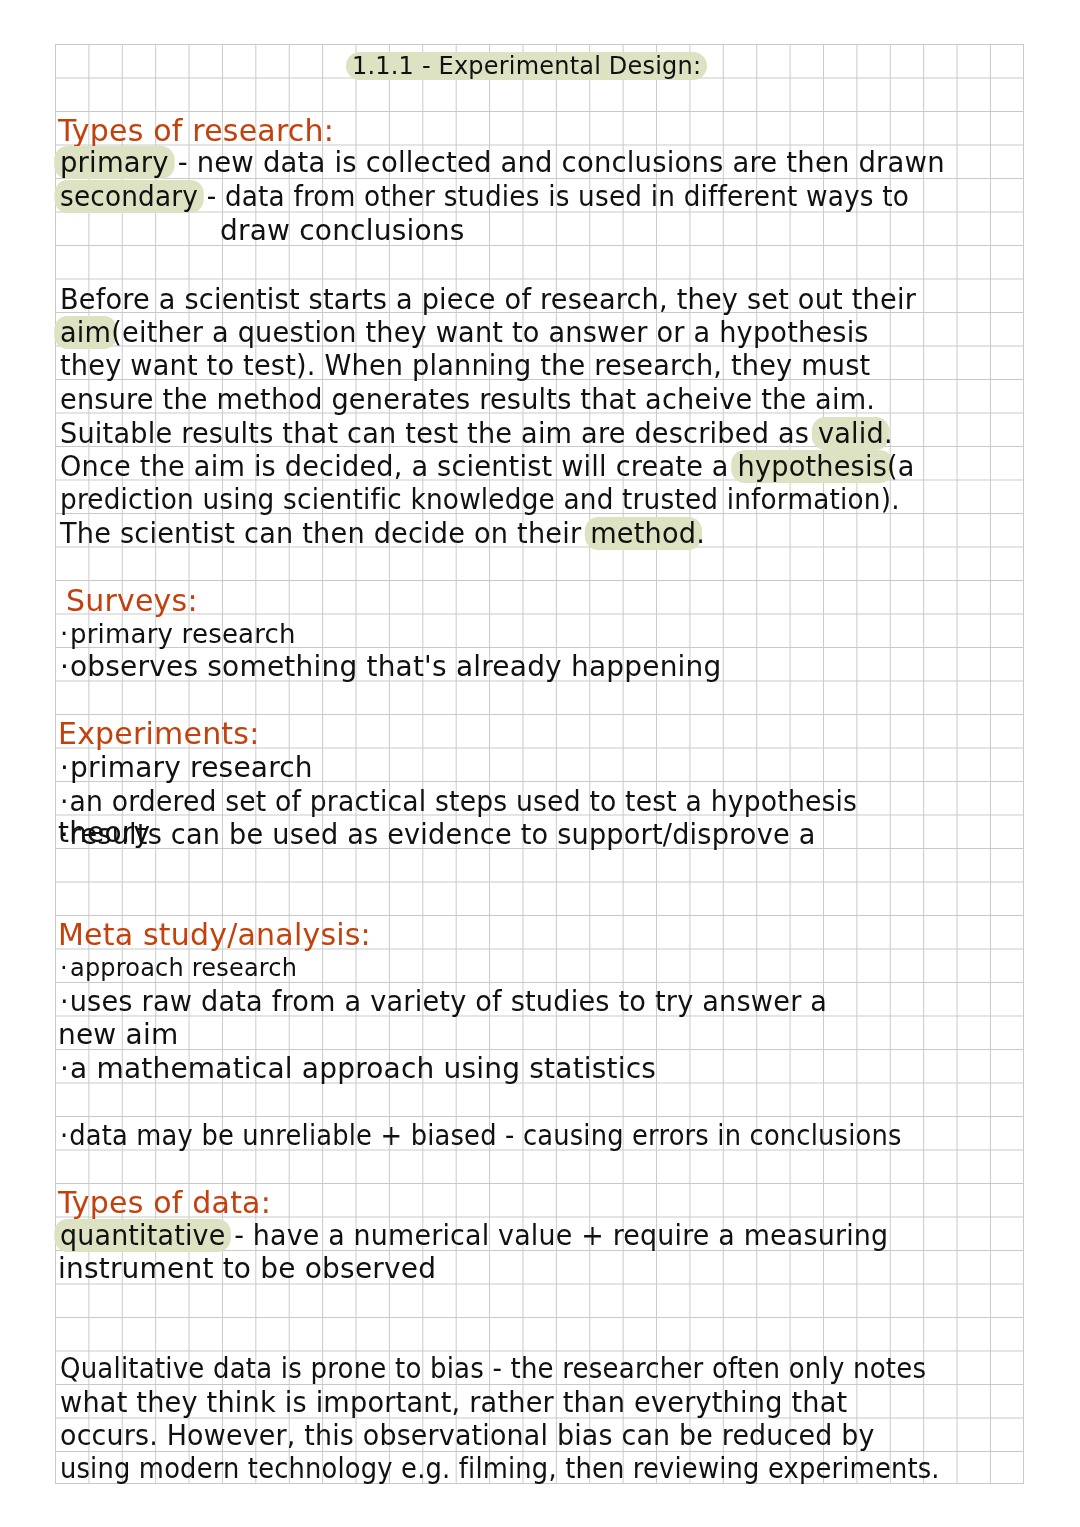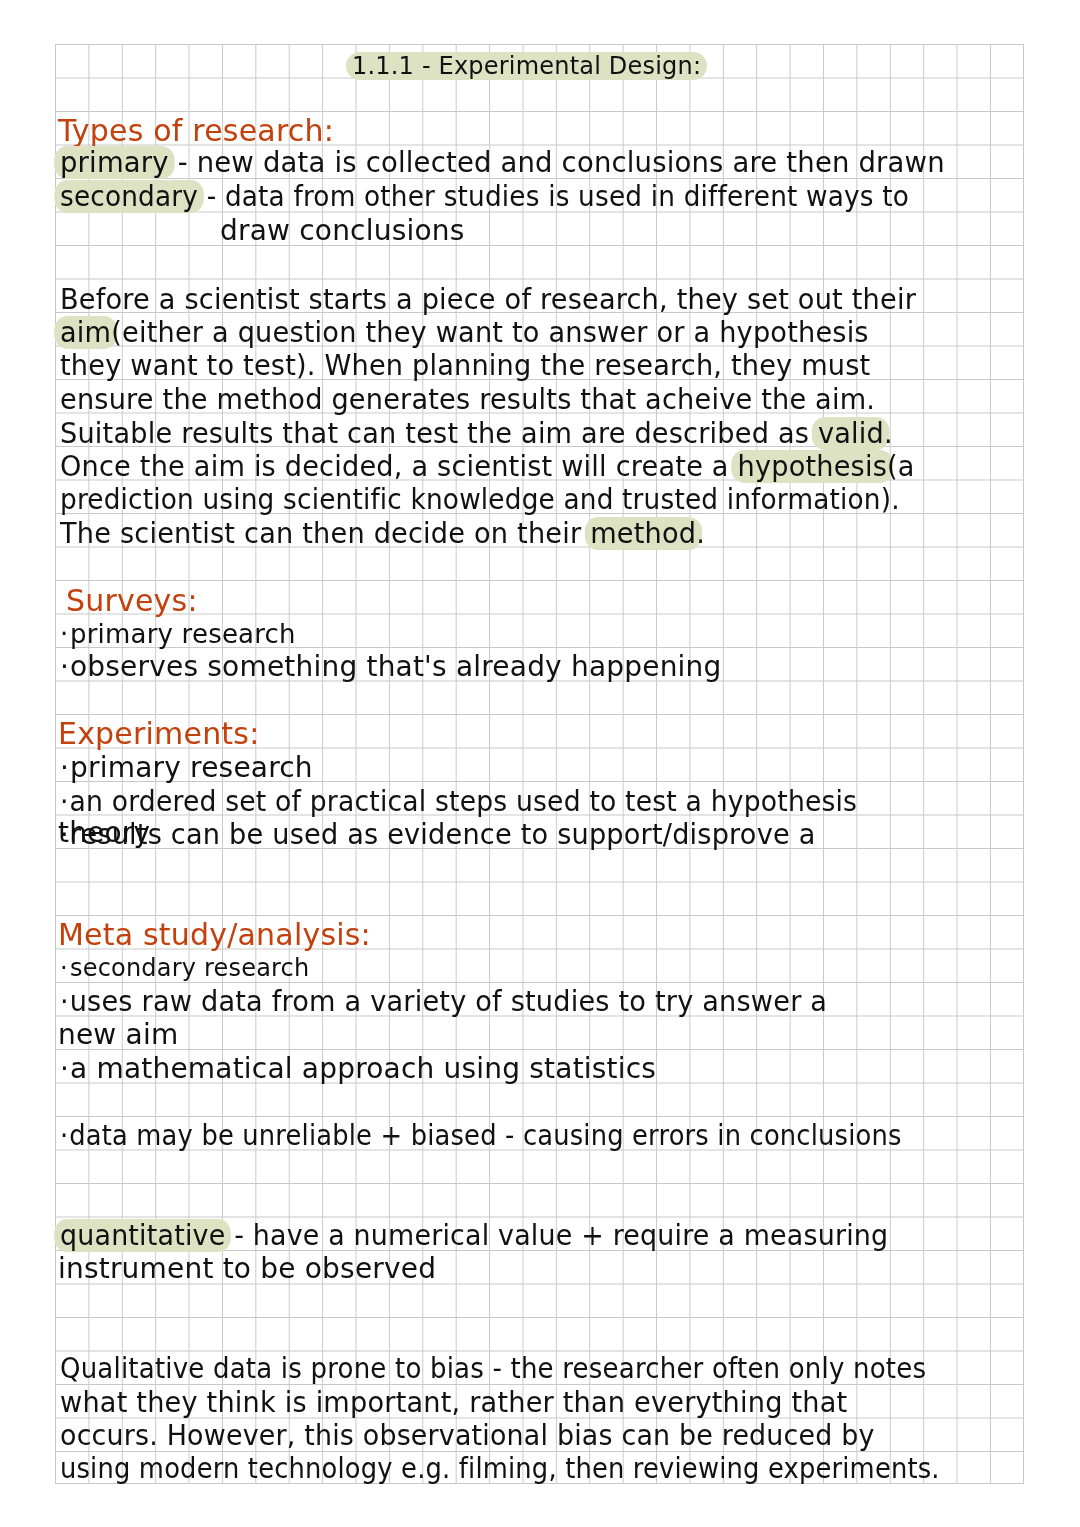--- a/index.html
+++ b/index.html
@@ -94,33 +94,34 @@
   <div class="line body-text" style="left:60px; top:785px; transform:scaleX(0.95);">
     <span class="bullet-dot">·</span><span>an ordered set of practical steps used to test a hypothesis</span>
   </div>
   <div class="line body-text" style="left:60px; top:818px; transform:scaleX(0.97);">
     <span class="bullet-dot">·</span><span>results can be used as evidence to support/disprove a</span>
   </div>
   <div class="line body-text" style="left:58px; top:816px;">theory</div>
 
   <div class="line heading" style="left:58px; top:918px;">Meta study/analysis:</div>
   <div class="line body-text" style="left:60px; top:952px; font-size:24px;">
-    <span class="bullet-dot">·</span><span>secondary research</span>
+    <span class="bullet-dot">·</span><span>approach research</span>
   </div>
   <div class="line body-text" style="left:60px; top:985px; transform:scaleX(0.97);">
     <span class="bullet-dot">·</span><span>uses raw data from a variety of studies to try answer a</span>
   </div>
   <div class="line body-text" style="left:58px; top:1018px;">new aim</div>
   <div class="line body-text" style="left:60px; top:1052px;">
     <span class="bullet-dot">·</span><span>a mathematical approach using statistics</span>
   </div>
   <div class="line body-text" style="left:60px; top:1119px; transform:scaleX(0.92);">
     <span class="bullet-dot">·</span><span>data may be unreliable + biased - causing errors in conclusions</span>
   </div>
 
+  <div class="line heading" style="left:58px; top:1186px;">Types of data:</div>
   <div class="line body-text" style="left:60px; top:1219px; transform:scaleX(0.96);">
     <span class="hl">quantitative</span><span> - have a numerical value + require a measuring</span>
   </div>
   <div class="line body-text" style="left:58px; top:1252px;">instrument to be observed</div>
 
   <div class="line body-text" style="left:60px; top:1352px; transform:scaleX(0.93);">Qualitative data is prone to bias - the researcher often only notes</div>
   <div class="line body-text" style="left:60px; top:1386px; transform:scaleX(0.97);">what they think is important, rather than everything that</div>
   <div class="line body-text" style="left:60px; top:1419px; transform:scaleX(0.96);">occurs. However, this observational bias can be reduced by</div>
   <div class="line body-text" style="left:60px; top:1452px; transform:scaleX(0.92);">using modern technology e.g. filming, then reviewing experiments.</div>
 </div>

